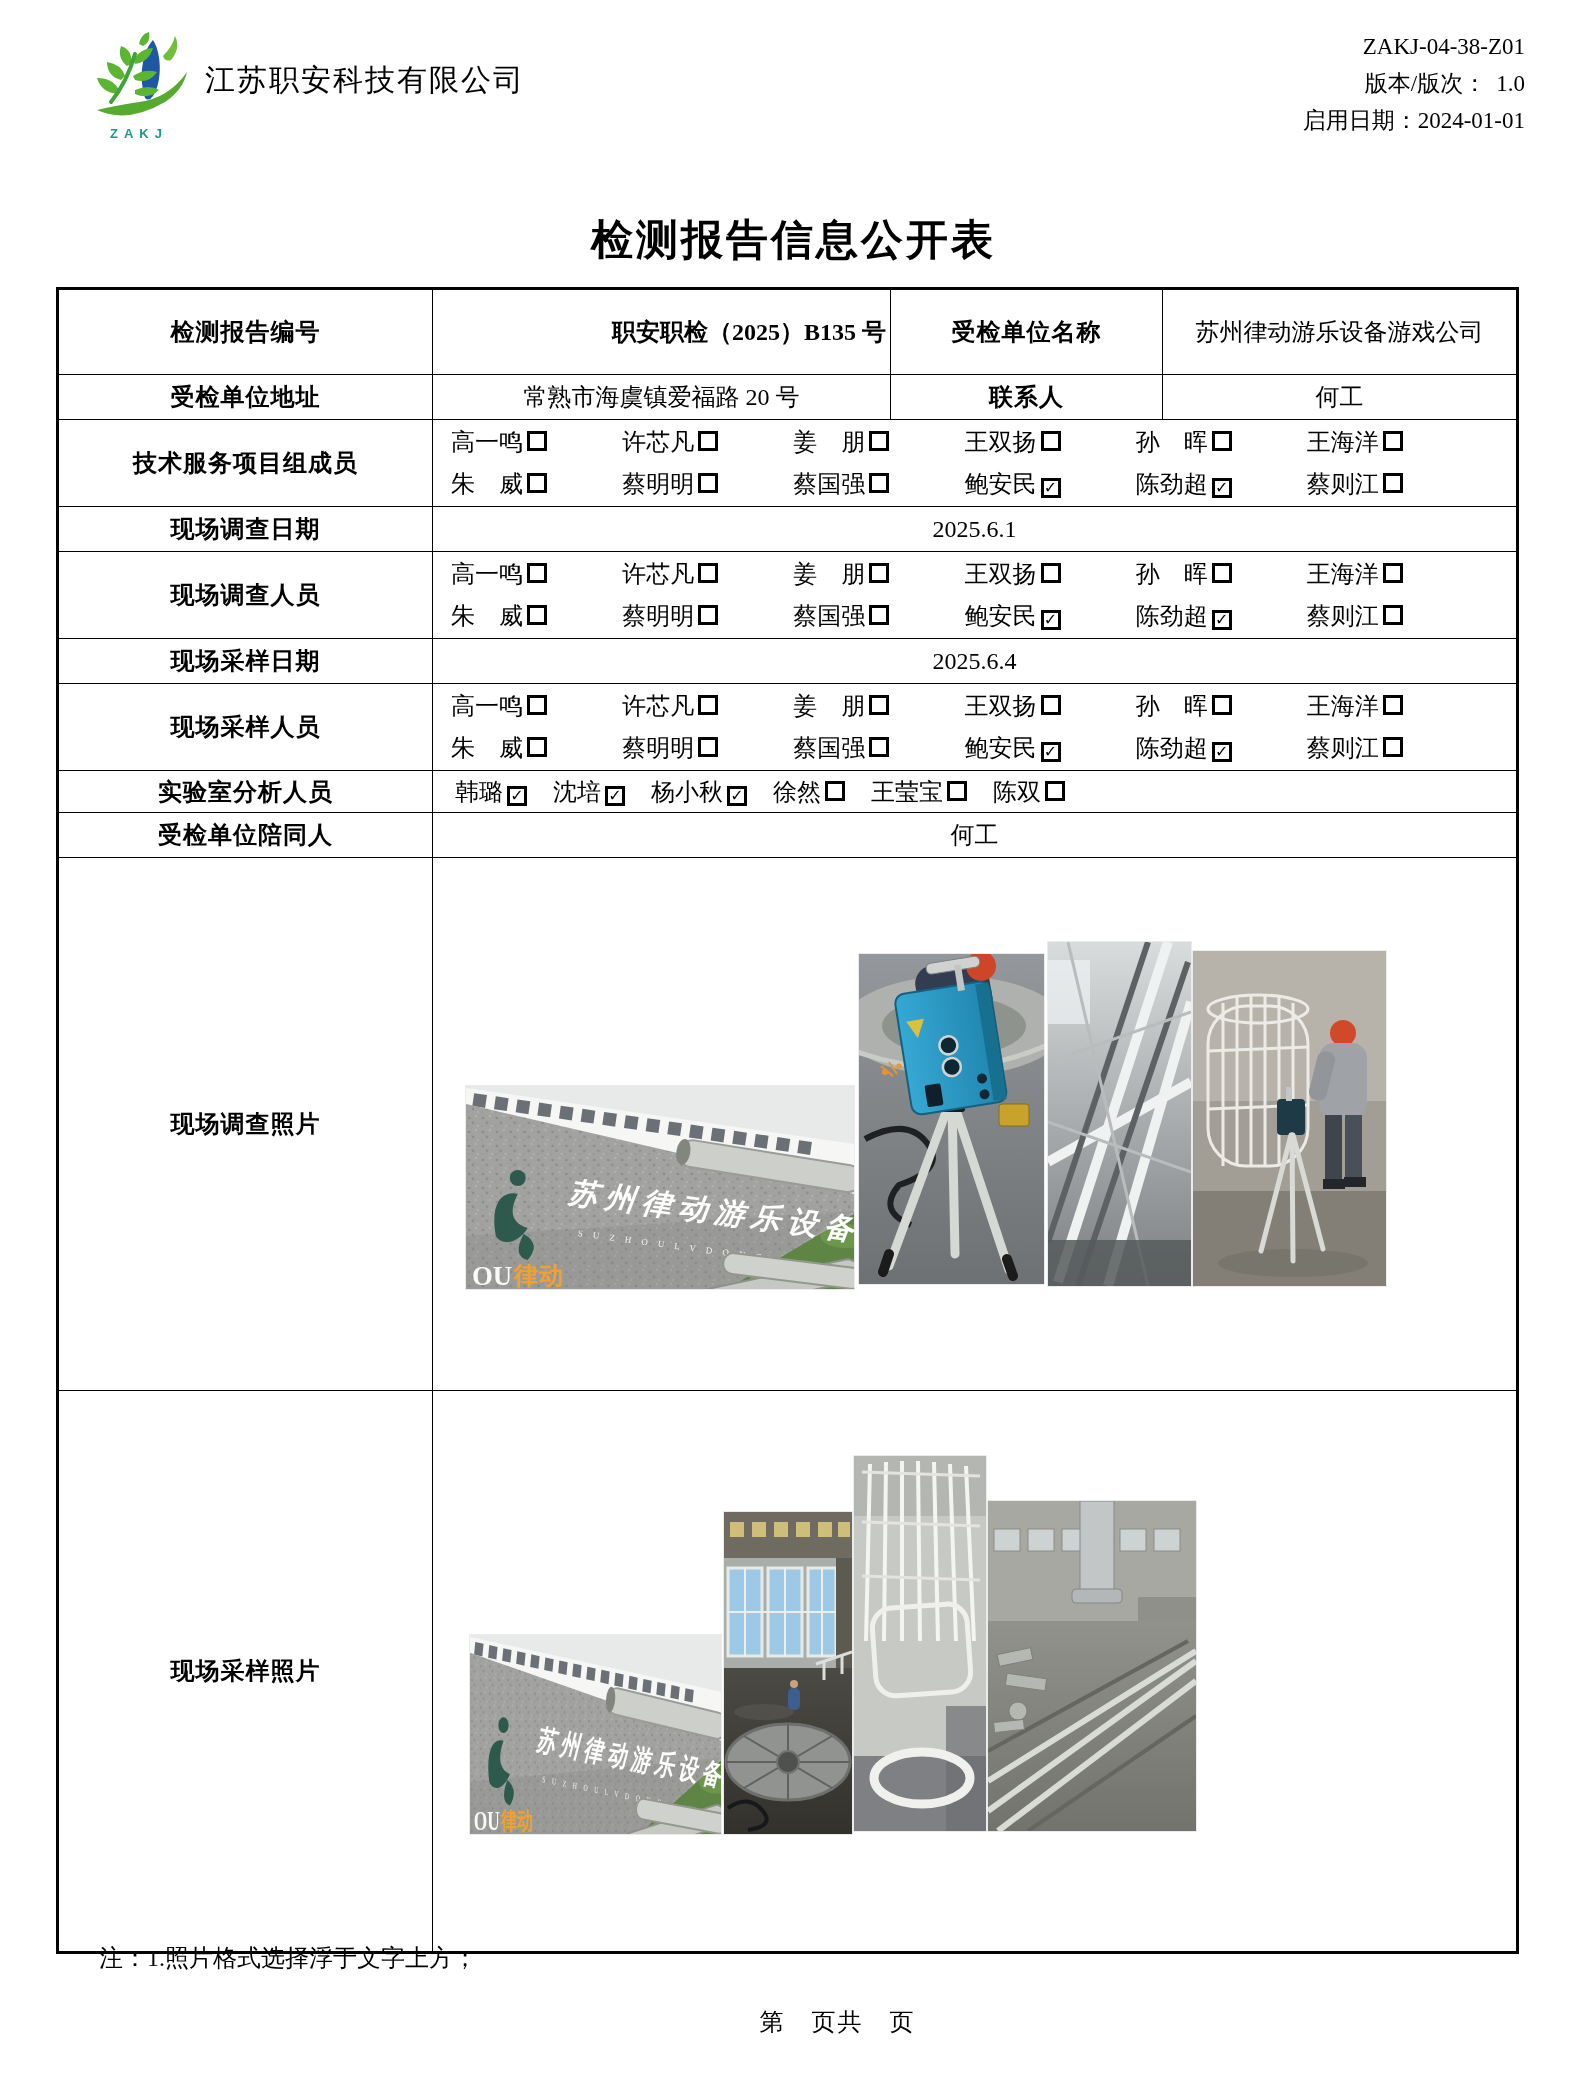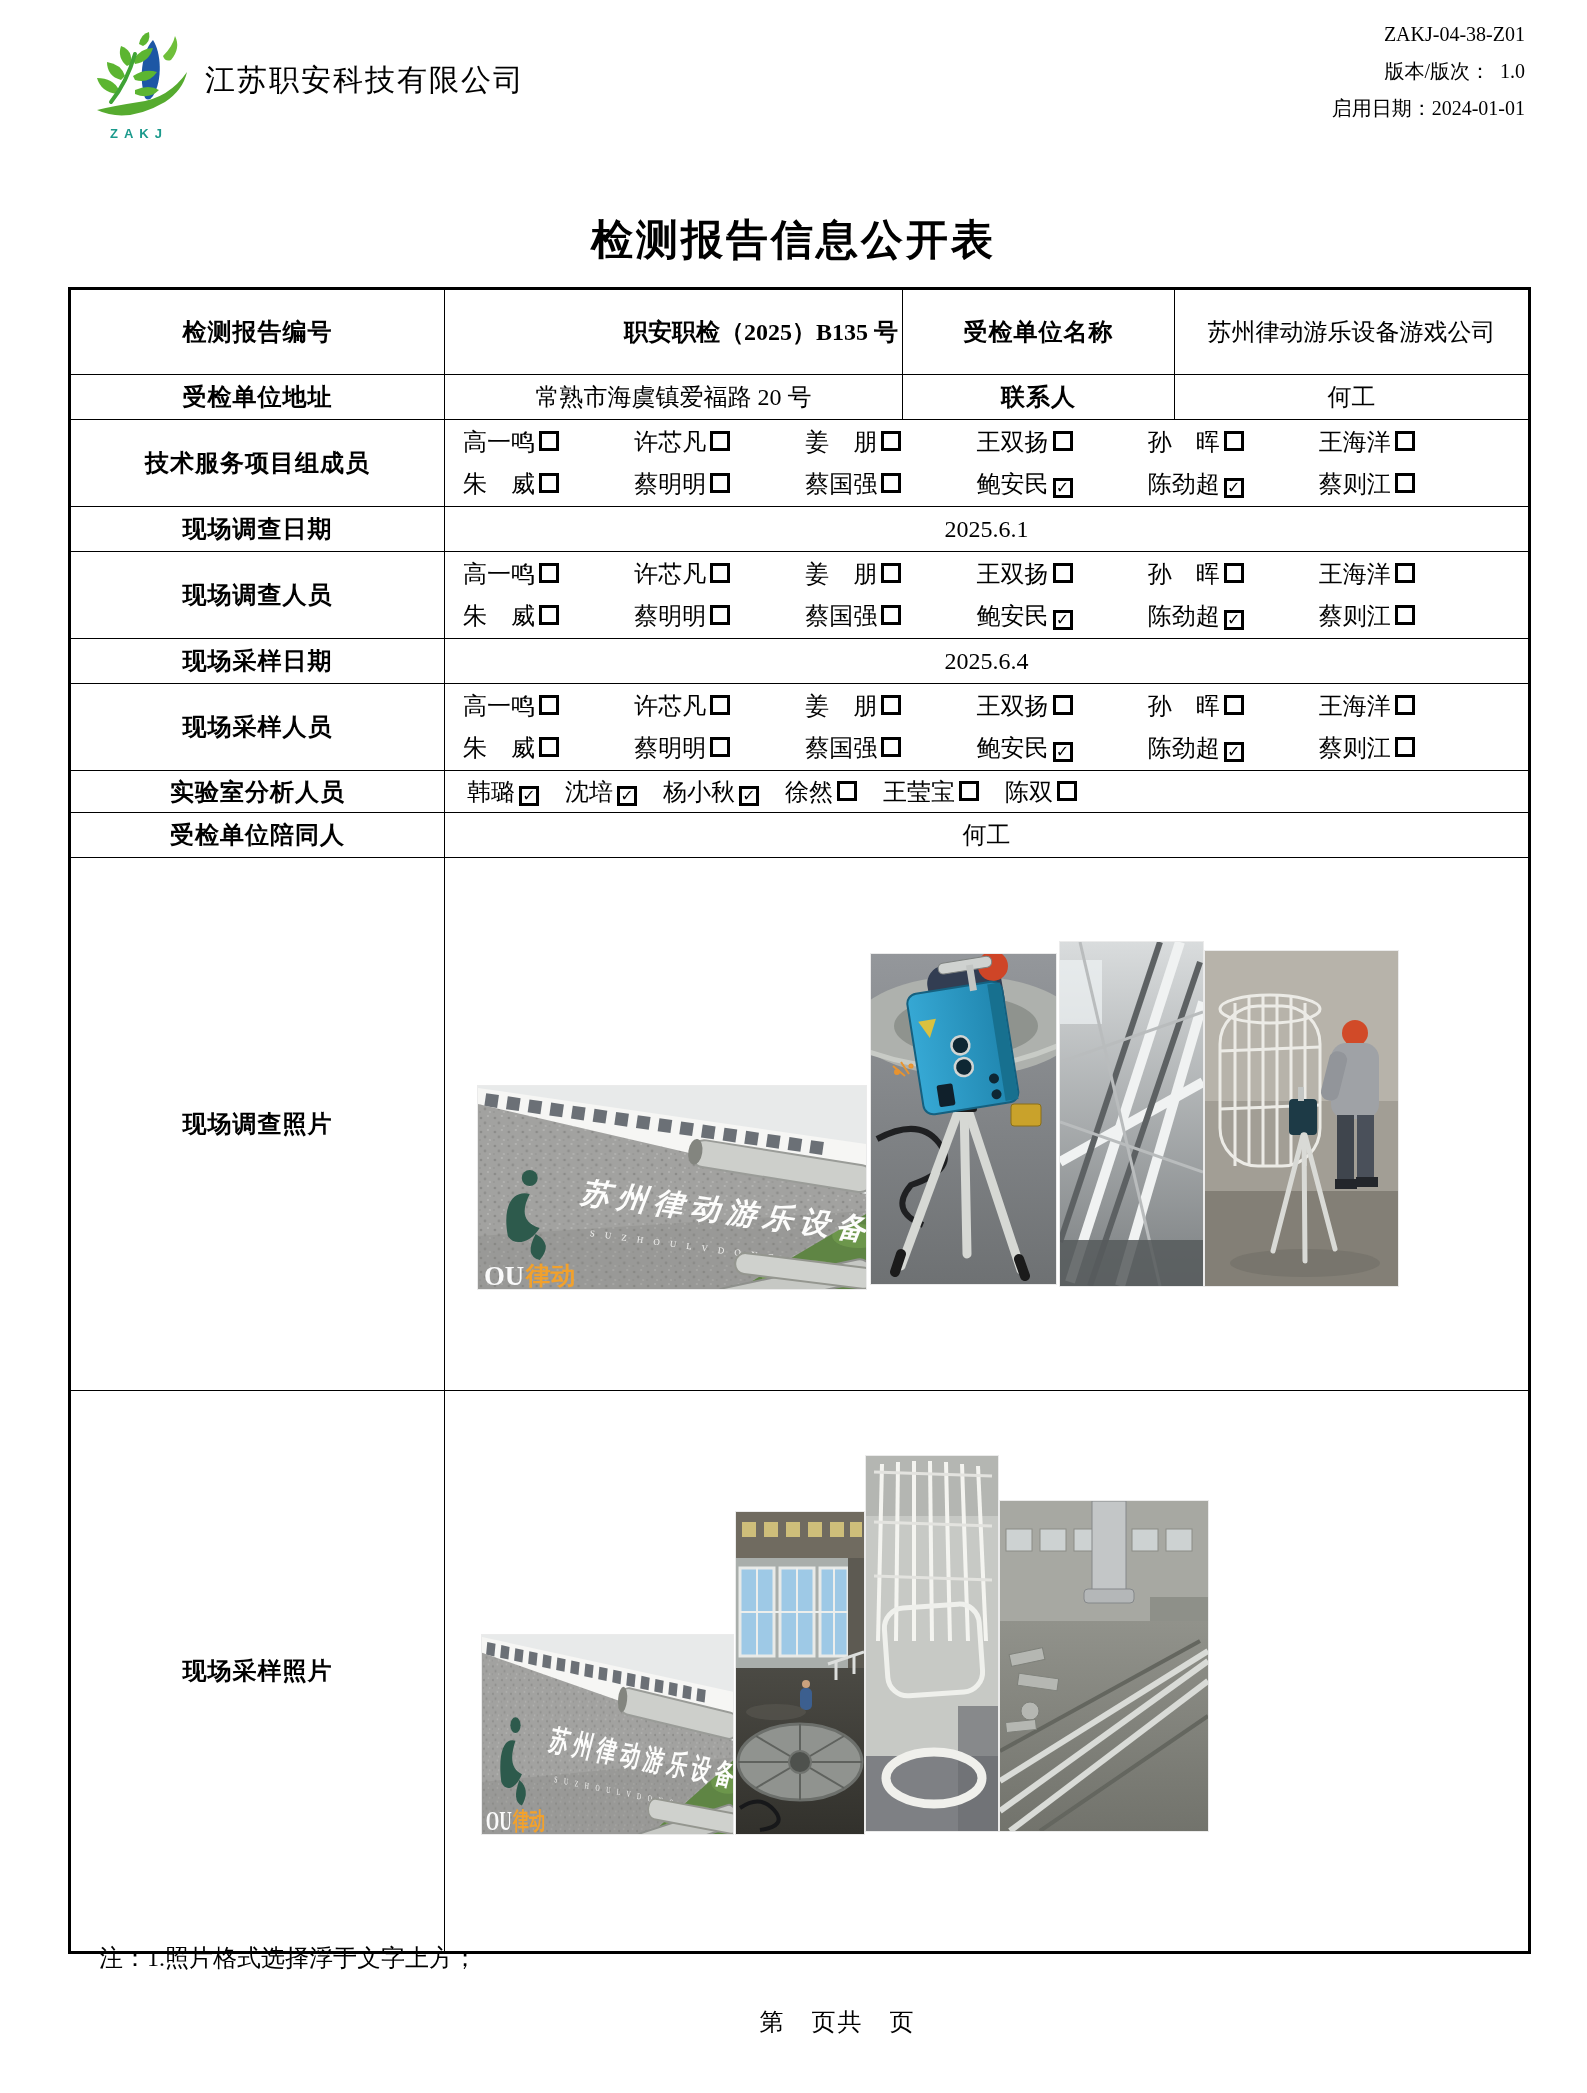--- a/index.html
+++ b/index.html
@@ -3,26 +3,26 @@
 <meta charset="utf-8">
 <style>
   html,body{margin:0;padding:0;background:#888;}
   .page{position:relative;width:1587px;height:2093px;background:#fff;margin:0 auto;
         font-family:"Liberation Serif","DejaVu Serif",serif;color:#000;overflow:hidden;}
   
   .hdr-logo{position:absolute;left:84px;top:32px;width:110px;height:112px;text-align:center;}
   .hdr-logo .zakj{display:block;margin-top:2px;color:#1b9a8c;font-weight:bold;font-size:13px;
                   letter-spacing:6px;font-family:"Liberation Sans",sans-serif;}
   .hdr-company{position:absolute;left:205px;top:60px;font-size:30px;letter-spacing:2px;}
-  .hdr-right{position:absolute;right:62px;top:16px;text-align:right;font-size:20px;line-height:37px;}
+  .hdr-right{position:absolute;right:62px;top:28px;text-align:right;font-size:23px;line-height:37px;}
   
   .doc-title{position:absolute;left:0;top:212px;width:100%;text-align:center;
              font-size:42px;font-weight:bold;letter-spacing:3px;}
   
-  table.main{position:absolute;left:68px;top:287px;width:1460px;border-collapse:collapse;
+  table.main{position:absolute;left:56px;top:287px;width:1460px;border-collapse:collapse;
              table-layout:fixed;border:3px solid #000;}
   table.main td{border:1.8px solid #000;padding:0 4px;font-size:24px;overflow:hidden;}
   td.lbl{font-weight:bold;text-align:center;letter-spacing:1px;}
   td.val-left{font-weight:bold;text-align:right;padding-left:14px;}
   td.val-center{text-align:center;}
   td.val-center-b{text-align:center;font-weight:normal;margin-left:41px;}
   
   .roster{display:grid;grid-template-columns:repeat(6,1fr);row-gap:10px;
           padding:6px 34px 6px 14px;align-items:center;font-size:24px;}
   .roster .cb-item{white-space:pre;text-align:left;}

